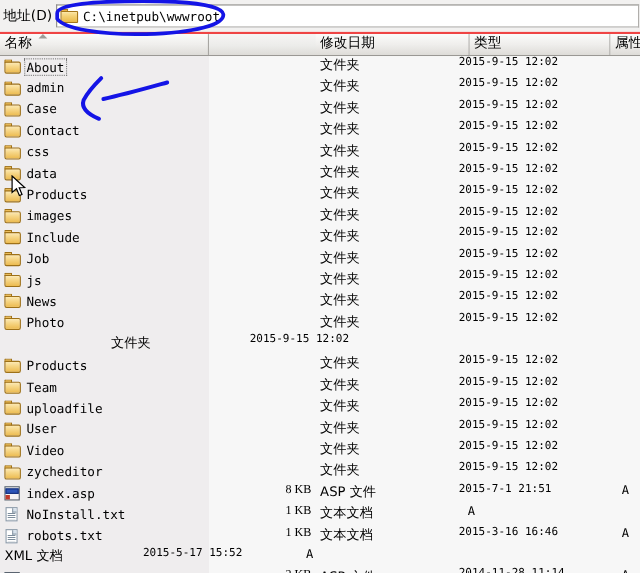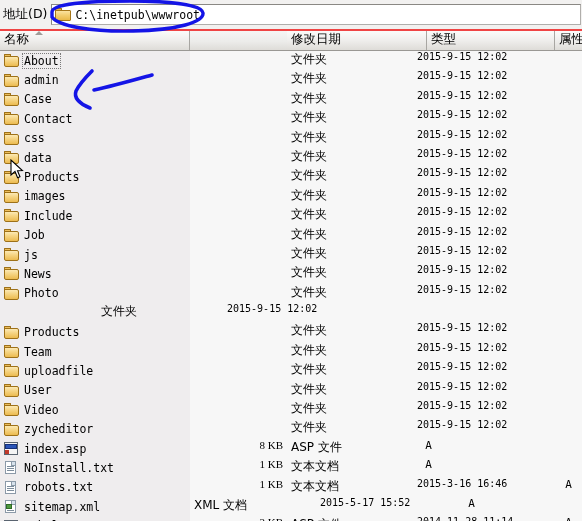--- a/index.html
+++ b/index.html
@@ -604,20 +604,21 @@
         <div class="cell-name">
           <span class="icon ic-asp">
             <span class="page"></span>
             <span class="bar"></span>
             <span class="mark"></span>
           </span>
           <span class="item-label">index.asp</span>
         </div>
         <div class="cell-size">8 KB</div>
         <div class="cell-type">ASP 文件</div>
+        <div class="cell-date">2015-7-1 21:51</div>
         <div class="cell-attr">A</div>
       </div>
       <div class="row">
         <div class="cell-name">
           <span class="icon ic-doc">
             <span class="page"></span>
             <span class="lines"></span>
           </span>
           <span class="item-label">NoInstall.txt</span>
         </div>
@@ -632,28 +633,20 @@
             <span class="lines"></span>
           </span>
           <span class="item-label">robots.txt</span>
         </div>
         <div class="cell-size">1 KB</div>
         <div class="cell-type">文本文档</div>
         <div class="cell-date">2015-3-16 16:46</div>
         <div class="cell-attr">A</div>
       </div>
       <div class="row">
-        <div class="cell-name">
-          <span class="icon ic-xml">
-            <span class="page"></span>
-            <span class="glyph"></span>
-            <span class="lines"></span>
-          </span>
-          <span class="item-label">sitemap.xml</span>
-        </div>
         <div class="cell-type">XML 文档</div>
         <div class="cell-date">2015-5-17 15:52</div>
         <div class="cell-attr">A</div>
       </div>
       <div class="row">
         <div class="cell-name">
           <span class="icon ic-asp">
             <span class="page"></span>
           </span>
           <span class="item-label">webClose.asp</span>

